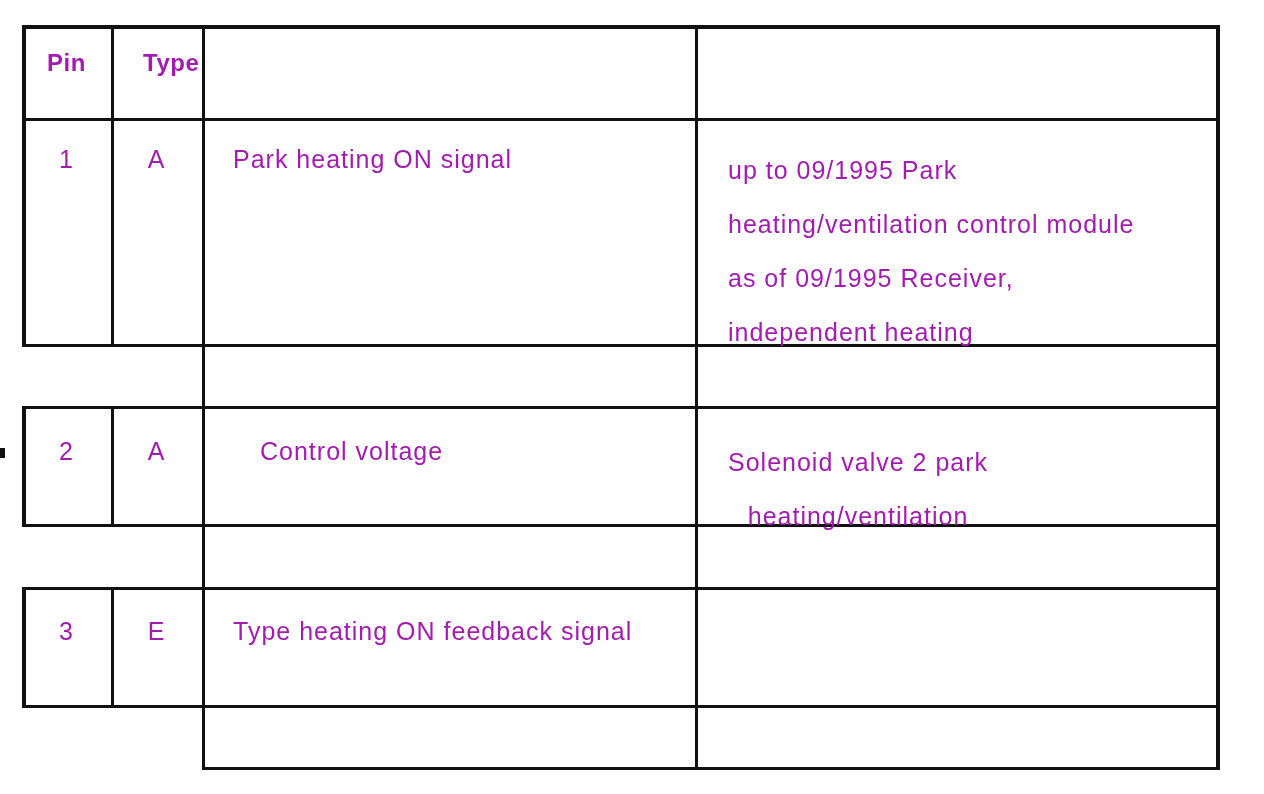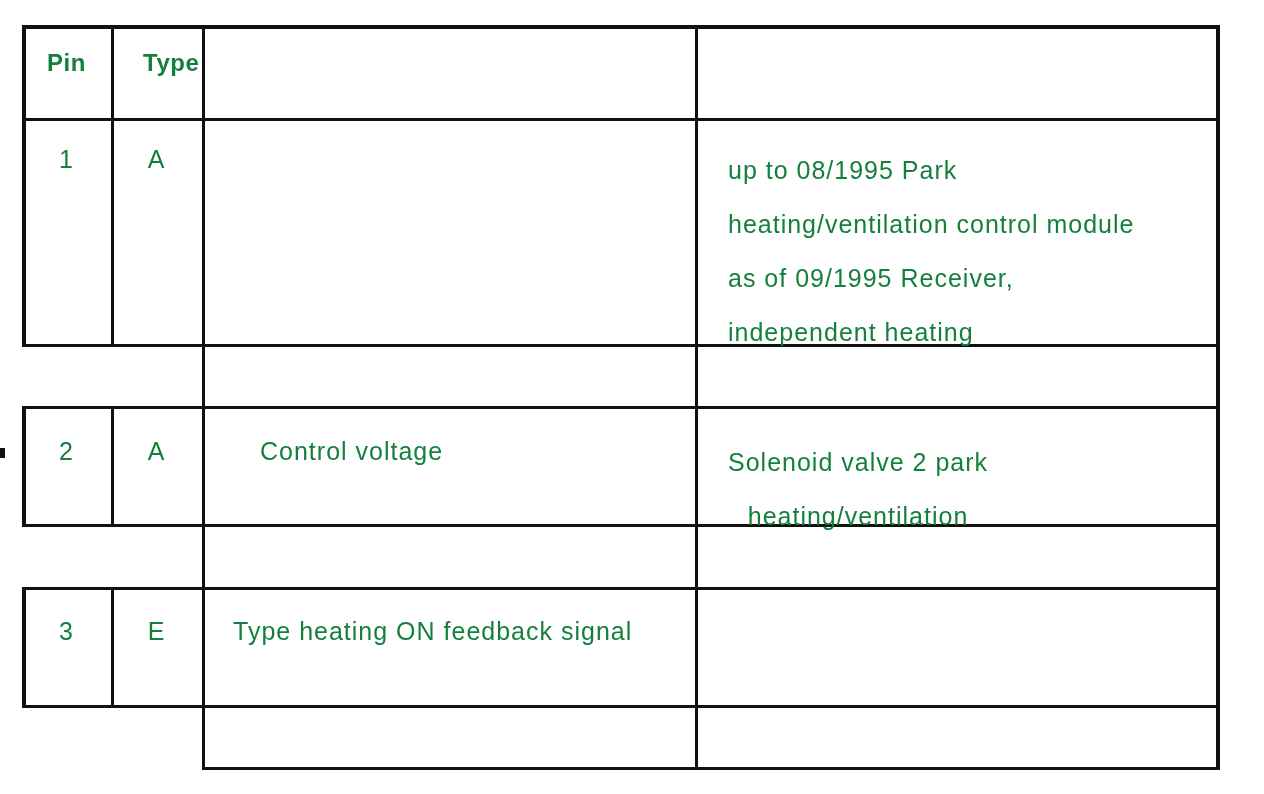--- a/index.html
+++ b/index.html
@@ -16,21 +16,21 @@
     color: #111111;
     overflow: hidden;
   }
   .line {
     position: absolute;
     background: #111111;
   }
   .txt {
     position: absolute;
     white-space: nowrap;
-    color: #15803d;
+    color: #a21caf;
   }
   .hdr {
     font-size: 24px;
     font-weight: bold;
     letter-spacing: 0.5px;
     line-height: 34px;
   }
   .body-txt {
     font-size: 25px;
     font-weight: normal;
@@ -76,22 +76,23 @@
   <div class="line" style="left:22px; top:705px; width:1198px; height:3px;"></div>
   <div class="line" style="left:202px; top:767px; width:1018px; height:3px;"></div>
 
   <div class="artifact" style="left:0px; top:448px; width:5px; height:10px;"></div>
 
   <div class="txt hdr center" style="left:22px; top:46px; width:89px;">Pin</div>
   <div class="txt hdr" style="left:143px; top:46px;">Type</div>
 
   <div class="txt body-txt center" style="left:22px; top:144px; width:89px;">1</div>
   <div class="txt body-txt center" style="left:111px; top:144px; width:91px;">A</div>
+  <div class="txt body-txt" style="left:233px; top:144px;">Park heating ON signal</div>
   <div class="txt body-txt conn-lines" style="left:728px; top:143px;">
-    <div>up to 08/1995 Park</div>
+    <div>up to 09/1995 Park</div>
     <div>heating/ventilation control module</div>
     <div>as of 09/1995 Receiver,</div>
     <div>independent heating</div>
   </div>
 
   <div class="txt body-txt center" style="left:22px; top:436px; width:89px;">2</div>
   <div class="txt body-txt center" style="left:111px; top:436px; width:91px;">A</div>
   <div class="txt body-txt" style="left:233px; top:436px;margin-left:27px;">Control voltage</div>
   <div class="txt body-txt conn-lines" style="left:728px; top:435px;text-align:center;">
     <div>Solenoid valve 2 park</div>

